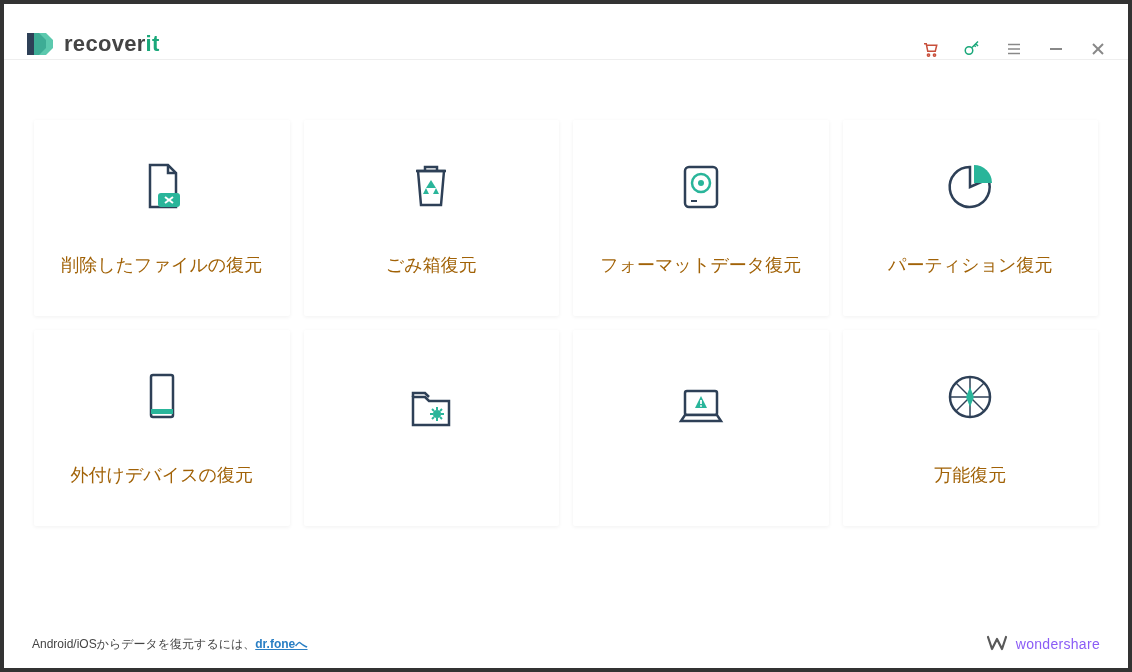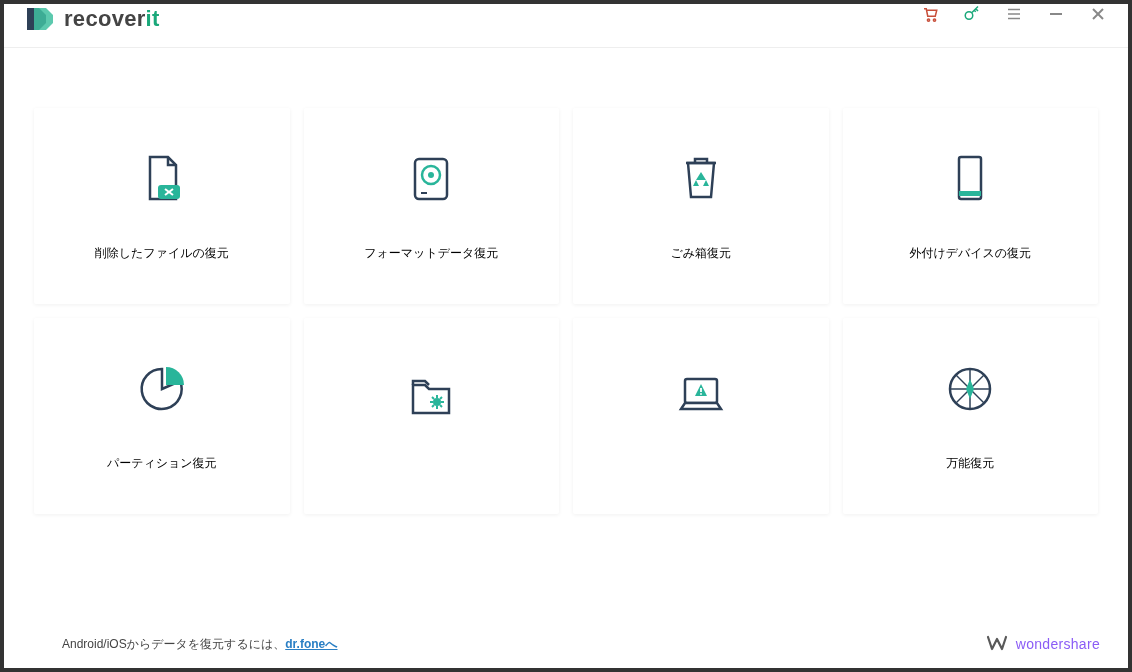--- a/index.html
+++ b/index.html
@@ -12,23 +12,23 @@
     }
     .app-window {
       background: #fff;
       width: 1124px;
       height: 664px;
       margin: 4px;
       display: flex;
       flex-direction: column;
     }
     .titlebar {
-      height: 44px;
-      display: flex;
-      align-items: flex-start;
+      height: 56px;
+      display: flex;
+      align-items: flex-end;
       justify-content: space-between;
       padding: 0 20px 0 20px;
       border-bottom: 1px solid #eee;
     }
     .logo-area {
       display: flex;
       align-items: center;
       gap: 10px;
     }
     .logo-mark svg { display: block; }
@@ -77,36 +77,35 @@
       box-shadow: 0 1px 4px rgba(0,0,0,0.06);
     }
     .card-icon {
       height: 56px;
       display: flex;
       align-items: center;
       justify-content: center;
       margin-bottom: 38px;
     }
     .card-label {
-      font-size: 12px;
-      color: #000000;
+      font-size: 18px;
+      color: #a16207;
       text-align: center;
       padding: 0 10px;
     }
     .footer {
       height: 48px;
       display: flex;
       align-items: center;
       justify-content: space-between;
       padding: 0 28px;
     }
     .footer-left {
       font-size: 12px;
       color: #444;
-      margin-left: 30px;
     }
     .footer-link {
       color: #2a7fc4;
       text-decoration: underline;
       font-weight: 600;
       cursor: pointer;
     }
     .footer-brand {
       display: flex;
       align-items: center;
@@ -181,59 +180,59 @@
             <line x1="31" y1="38" x2="39" y2="44" stroke="#fff" stroke-width="2"></line>
             <line x1="39" y1="38" x2="31" y2="44" stroke="#fff" stroke-width="2"></line>
           </svg>
         </div>
         <div class="card-label">削除したファイルの復元</div>
       </div>
 
       <div class="card">
         <div class="card-icon">
           <svg width="56" height="56" viewBox="0 0 56 56" fill="none">
+            <path d="M15 12 H41 L38 46 H18 Z" stroke="#2e4057" stroke-width="2.5" fill="#fff"></path>
+            <path d="M13 12 H43" stroke="#2e4057" stroke-width="2.5"></path>
+            <path d="M22 12 V8 H34 V12" stroke="#2e4057" stroke-width="2.5" fill="none"></path>
+            <path d="M28 21 L23 29 L33 29 Z M23 29 L20 35 L26 35 Z M33 29 L36 35 L30 35 Z" fill="#29b59a"></path>
+          </svg>
+        </div>
+        <div class="card-label">ごみ箱復元</div>
+      </div>
+
+      <div class="card">
+        <div class="card-icon">
+          <svg width="56" height="56" viewBox="0 0 56 56" fill="none">
             <rect x="12" y="8" width="32" height="40" rx="4" stroke="#2e4057" stroke-width="2.5" fill="#fff"></rect>
             <circle cx="28" cy="24" r="9" stroke="#29b59a" stroke-width="2.5" fill="none"></circle>
             <circle cx="28" cy="24" r="3" fill="#29b59a"></circle>
             <line x1="18" y1="42" x2="24" y2="42" stroke="#2e4057" stroke-width="2"></line>
           </svg>
         </div>
         <div class="card-label">フォーマットデータ復元</div>
       </div>
 
       <div class="card">
         <div class="card-icon">
           <svg width="56" height="56" viewBox="0 0 56 56" fill="none">
-            <path d="M15 12 H41 L38 46 H18 Z" stroke="#2e4057" stroke-width="2.5" fill="#fff"></path>
-            <path d="M13 12 H43" stroke="#2e4057" stroke-width="2.5"></path>
-            <path d="M22 12 V8 H34 V12" stroke="#2e4057" stroke-width="2.5" fill="none"></path>
-            <path d="M28 21 L23 29 L33 29 Z M23 29 L20 35 L26 35 Z M33 29 L36 35 L30 35 Z" fill="#29b59a"></path>
-          </svg>
-        </div>
-        <div class="card-label">ごみ箱復元</div>
+            <path d="M28 28 L28 8 A20 20 0 1 0 46 20 Z" stroke="#2e4057" stroke-width="2.5" fill="none"></path>
+            <path d="M32 24 L32 6 A18 18 0 0 1 50 24 Z" fill="#29b59a"></path>
+          </svg>
+        </div>
+        <div class="card-label">パーティション復元</div>
       </div>
 
       <div class="card">
         <div class="card-icon">
           <svg width="56" height="56" viewBox="0 0 56 56" fill="none">
             <rect x="17" y="6" width="22" height="42" rx="2" stroke="#2e4057" stroke-width="2.5" fill="#fff"></rect>
             <rect x="17" y="40" width="22" height="5" fill="#29b59a"></rect>
           </svg>
         </div>
         <div class="card-label">外付けデバイスの復元</div>
-      </div>
-
-      <div class="card">
-        <div class="card-icon">
-          <svg width="56" height="56" viewBox="0 0 56 56" fill="none">
-            <path d="M28 28 L28 8 A20 20 0 1 0 46 20 Z" stroke="#2e4057" stroke-width="2.5" fill="none"></path>
-            <path d="M32 24 L32 6 A18 18 0 0 1 50 24 Z" fill="#29b59a"></path>
-          </svg>
-        </div>
-        <div class="card-label">パーティション復元</div>
       </div>
 
       <div class="card">
         <div class="card-icon">
           <svg width="56" height="56" viewBox="0 0 56 56" fill="none">
             <path d="M10 16 H22 L26 20 H46 V44 H10 Z" stroke="#2e4057" stroke-width="2.5" fill="#fff"></path>
             <path d="M10 16 V12 H22 L26 16" stroke="#2e4057" stroke-width="2.5" fill="none"></path>
             <circle cx="34" cy="33" r="4" fill="#29b59a"></circle>
             <line x1="34" y1="26" x2="34" y2="29" stroke="#29b59a" stroke-width="2"></line>
             <line x1="34" y1="37" x2="34" y2="40" stroke="#29b59a" stroke-width="2"></line>

